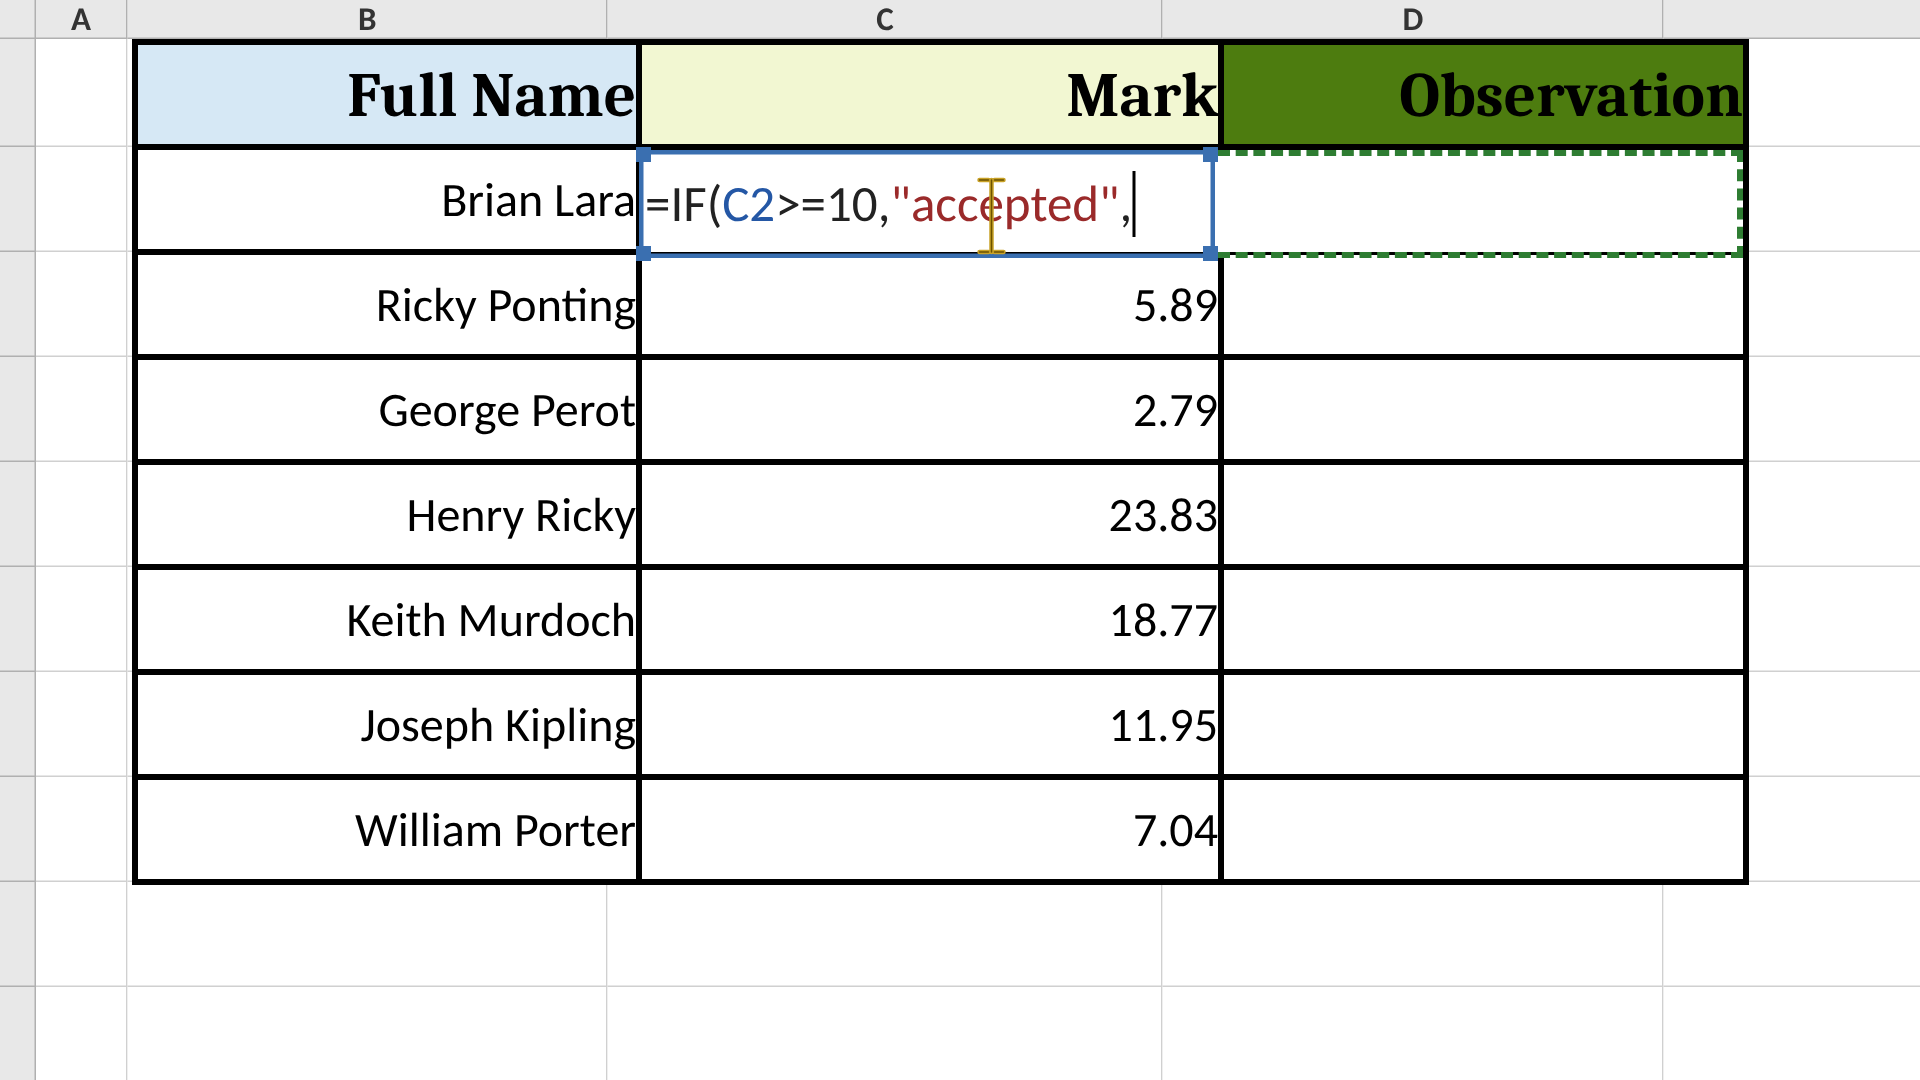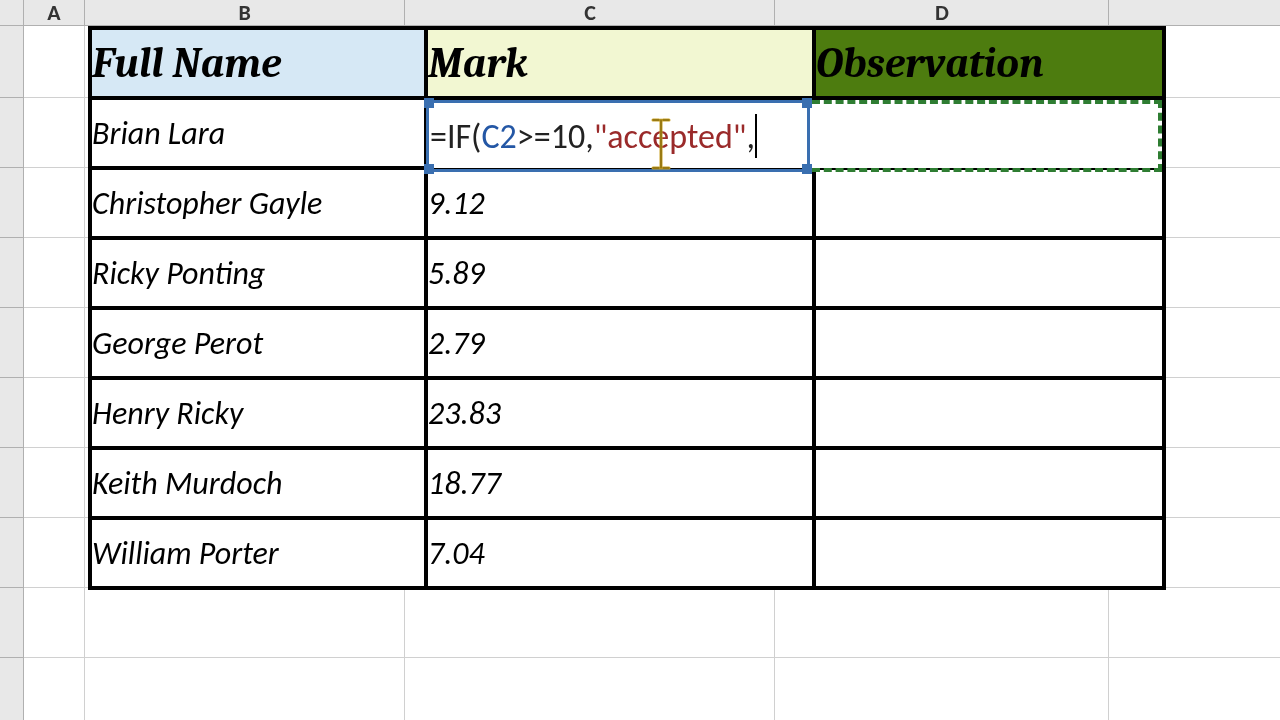--- a/index.html
+++ b/index.html
@@ -84,26 +84,25 @@
   .table-wrap {
     position: absolute;
     left: 88px;   
     top: 26px;
   }
   table.data {
     border-collapse: collapse;
   }
   table.data th, table.data td {
     border: 4px solid #000;
-    text-align: left;
+    text-align: right;
     font-size: 32px;
     padding: 0;
     height: 70px;
     background: #fff;
-    font-style: italic;
   }
   table.data th {
     font-family: Cambria, Georgia, serif;
     font-weight: 700;
     font-size: 42px;
   }
   table.data th.name { width: 336px; background: #d6e8f5; }
   table.data th.mark { width: 388px; background: #f2f7d2; }
   table.data th.obs  { width: 350px; background: #4d7c0f; }
   table.data td.name { width: 336px; font-size: 32px; }
@@ -301,42 +300,42 @@
         <th class="obs">Observation</th>
       </tr>
     </thead>
     <tbody id="data-body">
         <tr>
           <td class="name">Brian Lara</td>
           <td class="mark"></td>
           <td class="obs"></td>
         </tr>
         <tr>
-          <td class="name">Christopher Gayle</td>
-          <td class="mark">9.12</td>
-          <td class="obs"></td>
-        </tr>
-        <tr>
           <td class="name">Ricky Ponting</td>
           <td class="mark">5.89</td>
           <td class="obs"></td>
         </tr>
         <tr>
           <td class="name">George Perot</td>
           <td class="mark">2.79</td>
           <td class="obs"></td>
         </tr>
         <tr>
           <td class="name">Henry Ricky</td>
           <td class="mark">23.83</td>
           <td class="obs"></td>
         </tr>
         <tr>
           <td class="name">Keith Murdoch</td>
           <td class="mark">18.77</td>
+          <td class="obs"></td>
+        </tr>
+        <tr>
+          <td class="name">Joseph Kipling</td>
+          <td class="mark">11.95</td>
           <td class="obs"></td>
         </tr>
         <tr>
           <td class="name">William Porter</td>
           <td class="mark">7.04</td>
           <td class="obs"></td>
         </tr>
       </tbody>
   </table>
 </div>

